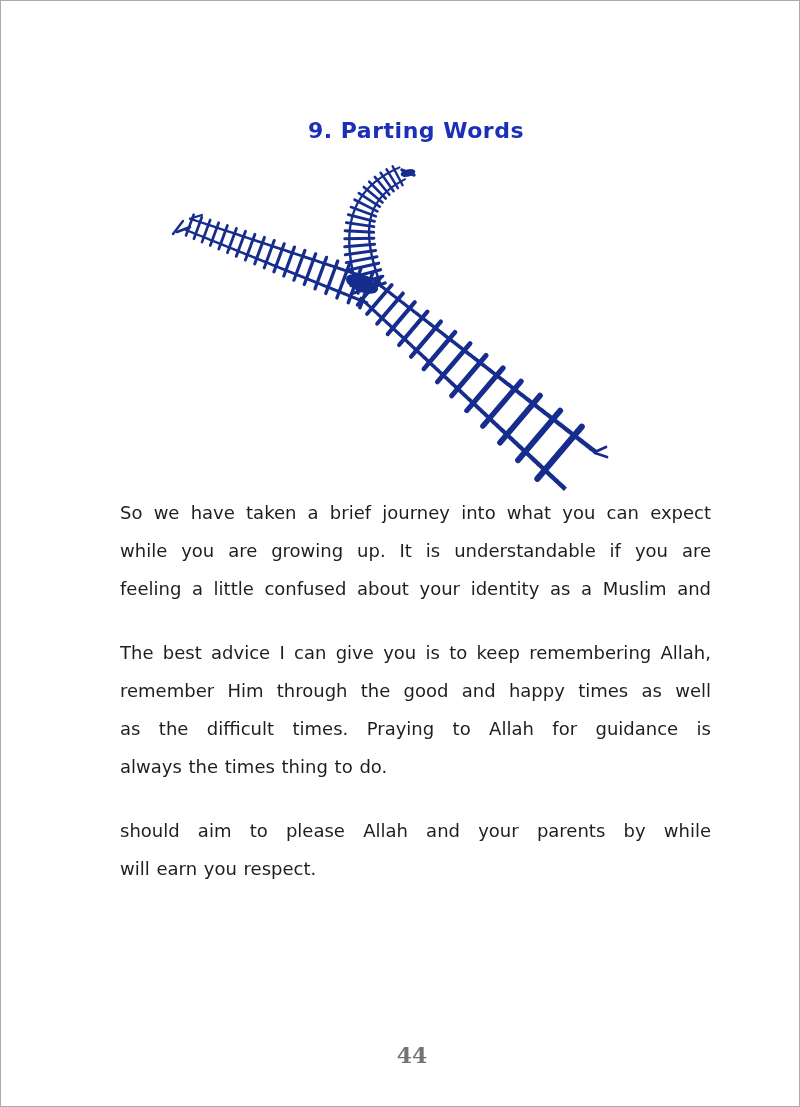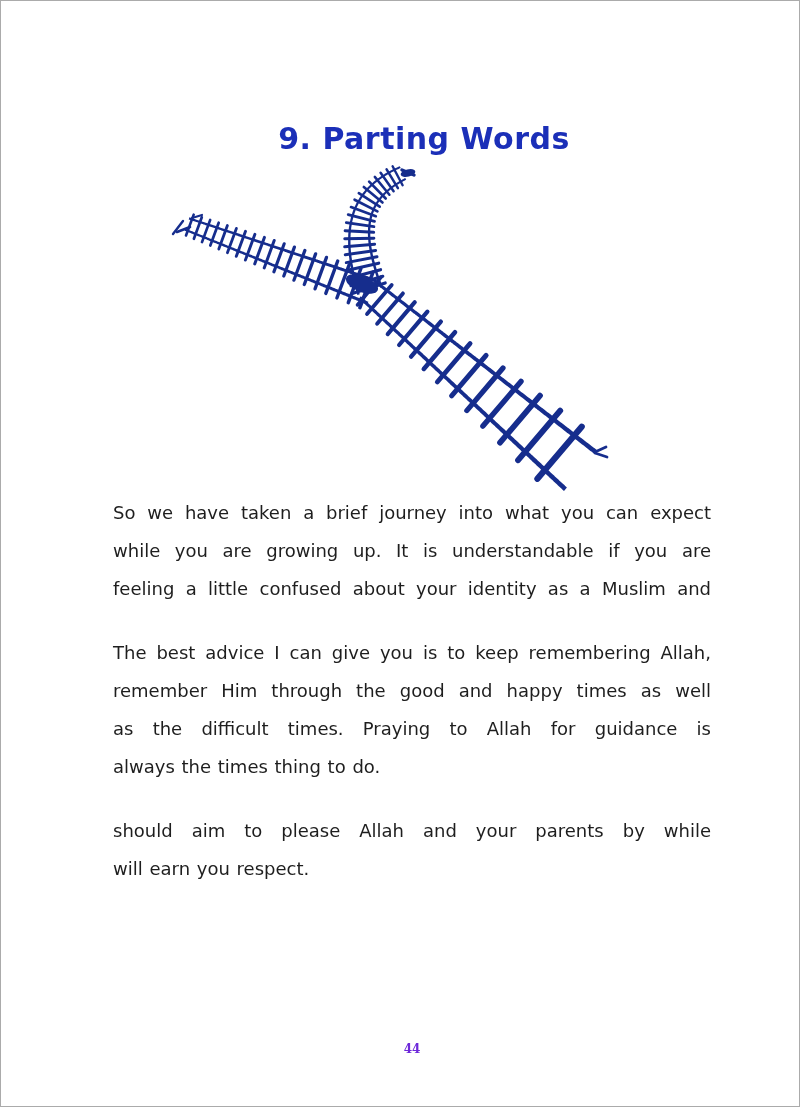--- a/index.html
+++ b/index.html
@@ -10,23 +10,23 @@
     border: 1px solid #ababab;
     background: #ffffff;
     font-family: "DejaVu Sans", "Liberation Sans", sans-serif;
     overflow: hidden;
   }
   .title {
     position: absolute;
     top: 104px;
     left: 112px;
     width: 598px;
-    margin: 12px;
+    margin: 4px;
     text-align: center;
-    font-size: 30px;
+    font-size: 22px;
     font-weight: bold;
     letter-spacing: 0.5px;
     line-height: 44px;
   }
   .illustration {
     position: absolute;
     top: 0;
     left: 0;
     width: 800px;
     height: 500px;
@@ -39,35 +39,36 @@
     font-size: 18px;
     line-height: 38px;
     color: #1e1e1e;
     word-spacing: 1px;
   }
   .para { margin: 0 0 26px 0; }
   .line {
     text-align: justify;
     text-align-last: justify;
     white-space: nowrap;
+    margin-left: 7px;
   }
   .line.last {
     text-align-last: left;
     white-space: normal;
   }
   .page-number {
     position: absolute;
     top: 1041px;
     left: 112px;
     width: 598px;
     text-align: center;
     font-family: "DejaVu Serif", "Liberation Serif", serif;
     font-weight: bold;
-    font-size: 12px;
-    color: #6d28d9;
+    font-size: 22px;
+    color: #737373;
   }
 </style>
 </head>
 <body>
 
 <div class="page">
   <h1 class="title" style="color: rgb(27, 47, 184);">9. Parting Words</h1>
   <svg class="illustration" viewBox="0 0 800 500" aria-hidden="true">
     <g>
         <path d="M184.3,227.6L185.1,227.9L185.8,228.2L186.6,228.5L187.4,228.8L188.1,229.1L188.9,229.4L189.6,229.7L190.4,230.0L191.2,230.3L191.9,230.6L192.7,231.0L193.5,231.3L194.2,231.6L195.0,231.9L195.8,232.2L196.5,232.5L197.3,232.8L198.0,233.1L198.8,233.4L199.6,233.7L200.3,234.0L201.1,234.3L201.9,234.6L202.6,234.9L203.4,235.2L204.1,235.5L204.9,235.8L205.7,236.1L206.4,236.4L207.2,236.7L208.0,237.0L208.7,237.4L209.5,237.7L210.2,238.0L211.0,238.3L211.8,238.6L212.5,238.9L213.3,239.2L214.1,239.5L214.8,239.8L215.6,240.1L216.4,240.4L217.1,240.7L217.9,241.0L218.6,241.3L219.4,241.6L220.2,241.9L220.9,242.2L221.7,242.5L222.5,242.8L223.2,243.1L224.0,243.5L224.7,243.8L225.5,244.1L226.3,244.4L227.0,244.7L227.8,245.0L228.6,245.3L229.3,245.6L230.1,245.9L230.8,246.2L231.6,246.5L232.4,246.8L233.1,247.1L233.9,247.4L234.7,247.7L235.4,248.0L236.2,248.3L237.0,248.6L237.7,248.9L238.5,249.2L239.2,249.5L240.0,249.9L240.8,250.2L241.5,250.5L242.3,250.8L243.1,251.1L243.8,251.4L244.6,251.7L245.3,252.0L246.1,252.3L246.9,252.6L247.6,252.9L248.4,253.2L249.2,253.5L249.9,253.8L250.7,254.1L251.4,254.4L252.2,254.7L253.0,255.0L253.7,255.3L254.5,255.6L255.3,255.9L256.0,256.3L256.8,256.6L257.6,256.9L258.3,257.2L259.1,257.5L259.8,257.8L260.6,258.1L261.4,258.4L262.1,258.7L262.9,259.0L263.7,259.3L264.4,259.6L265.2,259.9L265.9,260.2L266.7,260.5L267.5,260.8L268.2,261.1L269.0,261.4L269.8,261.7L270.5,262.0L271.3,262.4L272.0,262.7L272.8,263.0L273.6,263.3L274.3,263.6L275.1,263.9L275.9,264.2L276.6,264.5L277.4,264.8L278.1,265.1L278.9,265.4L279.7,265.7L280.4,266.0L281.2,266.3L282.0,266.6L282.7,266.9L283.5,267.2L284.3,267.5L285.0,267.8L285.8,268.1L286.5,268.4L287.3,268.8L288.1,269.1L288.8,269.4L289.6,269.7L290.4,270.0L291.1,270.3L291.9,270.6L292.6,270.9L293.4,271.2L294.2,271.5L294.9,271.8L295.7,272.1L296.5,272.4L297.2,272.7L298.0,273.0L298.7,273.3L299.5,273.6L300.3,273.9L301.0,274.2L301.8,274.5L302.6,274.8L303.3,275.2L304.1,275.5L304.9,275.8L305.6,276.1L306.4,276.4L307.1,276.7L307.9,277.0L308.7,277.3L309.4,277.6L310.2,277.9L311.0,278.2L311.7,278.5L312.5,278.8L313.2,279.1L314.0,279.4L314.8,279.7L315.5,280.0L316.3,280.3L317.1,280.6L317.8,280.9L318.6,281.3L319.3,281.6L320.1,281.9L320.9,282.2L321.6,282.5L322.4,282.8L323.2,283.1L323.9,283.4L324.7,283.7L325.5,284.0L326.2,284.3L327.0,284.6L327.7,284.9L328.5,285.2L329.3,285.5L330.0,285.8L330.8,286.1L331.6,286.4L332.3,286.7L333.1,287.0L333.8,287.3L334.6,287.7L335.4,288.0L336.1,288.3L336.9,288.6L337.7,288.9L338.4,289.2L339.2,289.5L339.9,289.8L340.7,290.1L341.5,290.4L342.2,290.7L343.0,291.0L343.8,291.3L344.5,291.6L345.3,291.9L346.1,292.2L346.8,292.5L347.6,292.8L348.3,293.1L349.1,293.4L349.9,293.8L350.6,294.1L351.4,294.4L352.2,294.7L352.9,295.0L353.7,295.3L354.4,295.6L355.2,295.9L356.0,296.2L356.7,296.5L357.5,296.8L358.3,297.1L359.0,297.4L359.8,297.7L360.5,298.0L361.3,298.3L362.1,298.6L362.8,298.9L363.6,299.2L364.4,299.5L365.1,299.8L365.9,300.2L366.6,300.5L367.4,300.8L366.3,303.8L365.5,303.5L364.8,303.1L364.0,302.8L363.3,302.5L362.5,302.2L361.7,301.9L361.0,301.6L360.2,301.3L359.5,301.0L358.7,300.7L357.9,300.4L357.2,300.1L356.4,299.8L355.6,299.4L354.9,299.1L354.1,298.8L353.4,298.5L352.6,298.2L351.8,297.9L351.1,297.6L350.3,297.3L349.6,297.0L348.8,296.7L348.0,296.4L347.3,296.0L346.5,295.7L345.7,295.4L345.0,295.1L344.2,294.8L343.5,294.5L342.7,294.2L341.9,293.9L341.2,293.6L340.4,293.3L339.7,293.0L338.9,292.6L338.1,292.3L337.4,292.0L336.6,291.7L335.8,291.4L335.1,291.1L334.3,290.8L333.6,290.5L332.8,290.2L332.0,289.9L331.3,289.6L330.5,289.3L329.8,288.9L329.0,288.6L328.2,288.3L327.5,288.0L326.7,287.7L325.9,287.4L325.2,287.1L324.4,286.8L323.7,286.5L322.9,286.2L322.1,285.9L321.4,285.5L320.6,285.2L319.9,284.9L319.1,284.6L318.3,284.3L317.6,284.0L316.8,283.7L316.0,283.4L315.3,283.1L314.5,282.8L313.8,282.5L313.0,282.2L312.2,281.8L311.5,281.5L310.7,281.2L310.0,280.9L309.2,280.6L308.4,280.3L307.7,280.0L306.9,279.7L306.2,279.4L305.4,279.1L304.6,278.8L303.9,278.4L303.1,278.1L302.3,277.8L301.6,277.5L300.8,277.2L300.1,276.9L299.3,276.6L298.5,276.3L297.8,276.0L297.0,275.7L296.3,275.4L295.5,275.1L294.7,274.7L294.0,274.4L293.2,274.1L292.4,273.8L291.7,273.5L290.9,273.2L290.2,272.9L289.4,272.6L288.6,272.3L287.9,272.0L287.1,271.7L286.4,271.3L285.6,271.0L284.8,270.7L284.1,270.4L283.3,270.1L282.5,269.8L281.8,269.5L281.0,269.2L280.3,268.9L279.5,268.6L278.7,268.3L278.0,267.9L277.2,267.6L276.5,267.3L275.7,267.0L274.9,266.7L274.2,266.4L273.4,266.1L272.6,265.8L271.9,265.5L271.1,265.2L270.4,264.9L269.6,264.6L268.8,264.2L268.1,263.9L267.3,263.6L266.6,263.3L265.8,263.0L265.0,262.7L264.3,262.4L263.5,262.1L262.7,261.8L262.0,261.5L261.2,261.2L260.5,260.8L259.7,260.5L258.9,260.2L258.2,259.9L257.4,259.6L256.7,259.3L255.9,259.0L255.1,258.7L254.4,258.4L253.6,258.1L252.8,257.8L252.1,257.5L251.3,257.1L250.6,256.8L249.8,256.5L249.0,256.2L248.3,255.9L247.5,255.6L246.8,255.3L246.0,255.0L245.2,254.7L244.5,254.4L243.7,254.1L242.9,253.7L242.2,253.4L241.4,253.1L240.7,252.8L239.9,252.5L239.1,252.2L238.4,251.9L237.6,251.6L236.9,251.3L236.1,251.0L235.3,250.7L234.6,250.4L233.8,250.0L233.0,249.7L232.3,249.4L231.5,249.1L230.8,248.8L230.0,248.5L229.2,248.2L228.5,247.9L227.7,247.6L227.0,247.3L226.2,247.0L225.4,246.6L224.7,246.3L223.9,246.0L223.1,245.7L222.4,245.4L221.6,245.1L220.9,244.8L220.1,244.5L219.3,244.2L218.6,243.9L217.8,243.6L217.1,243.2L216.3,242.9L215.5,242.6L214.8,242.3L214.0,242.0L213.2,241.7L212.5,241.4L211.7,241.1L211.0,240.8L210.2,240.5L209.4,240.2L208.7,239.9L207.9,239.5L207.2,239.2L206.4,238.9L205.6,238.6L204.9,238.3L204.1,238.0L203.3,237.7L202.6,237.4L201.8,237.1L201.1,236.8L200.3,236.5L199.5,236.1L198.8,235.8L198.0,235.5L197.3,235.2L196.5,234.9L195.7,234.6L195.0,234.3L194.2,234.0L193.4,233.7L192.7,233.4L191.9,233.1L191.2,232.8L190.4,232.4L189.6,232.1L188.9,231.8L188.1,231.5L187.4,231.2L186.6,230.9L185.8,230.6L185.1,230.3L184.3,230.0L183.6,229.7Z" fill="#162d8d"></path>

